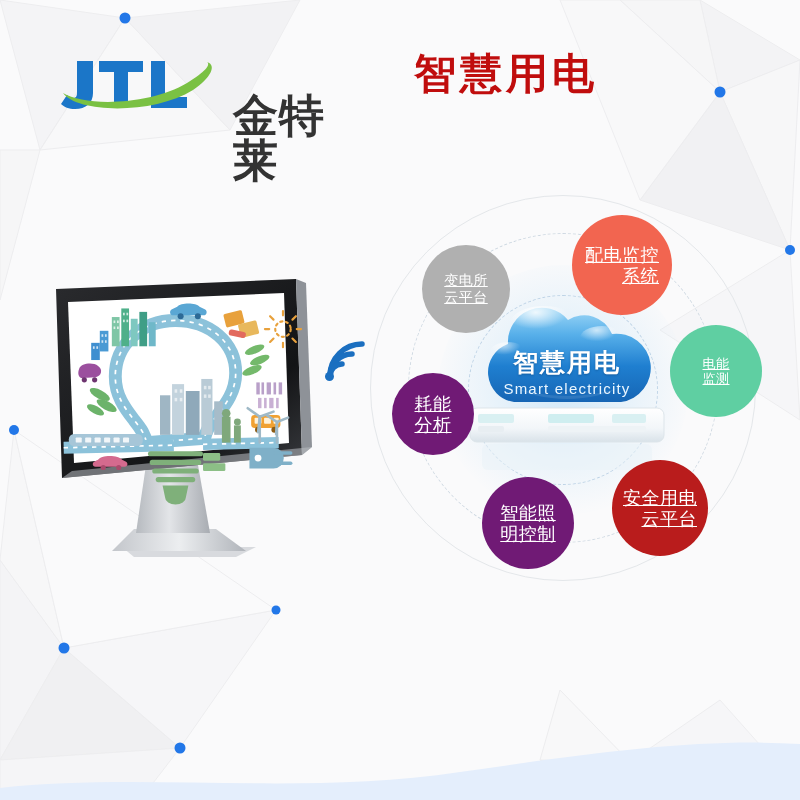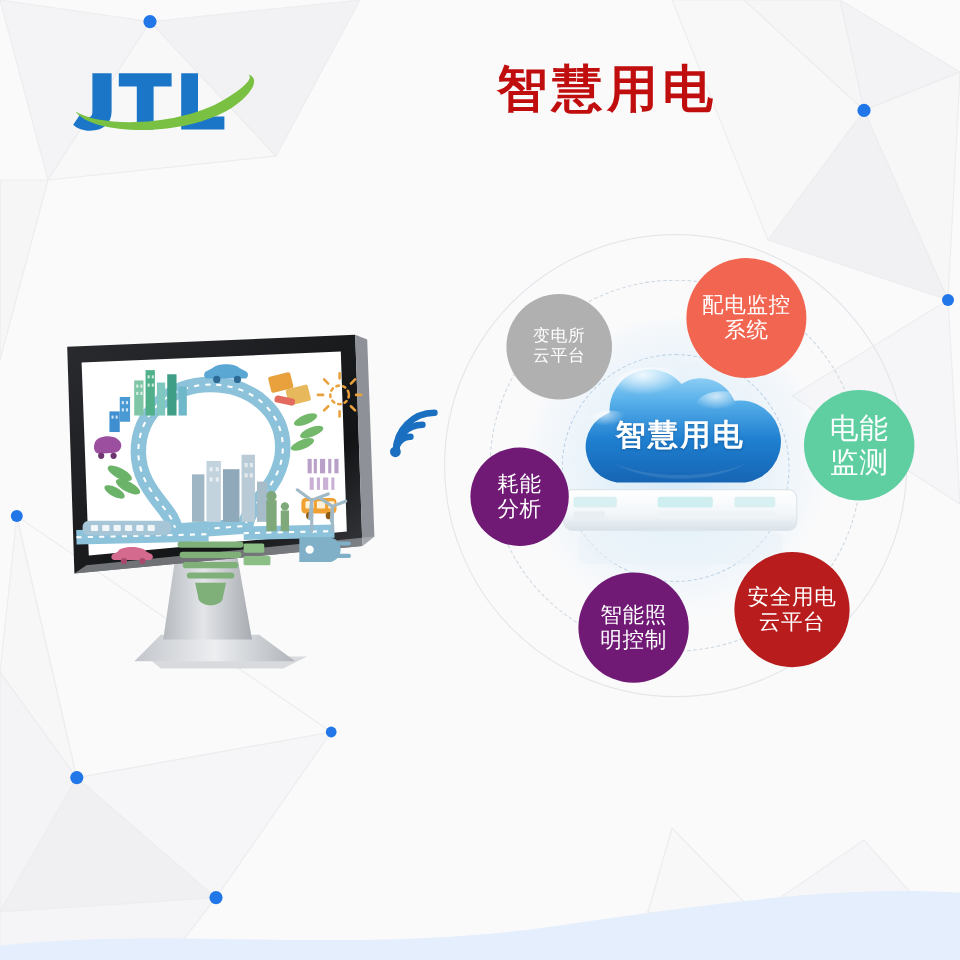--- a/index.html
+++ b/index.html
@@ -51,24 +51,25 @@
     border-radius:50%;border:1px dashed #bed3e6;box-sizing:border-box;
   }
   .glow{
     position:absolute;left:78px;top:80px;width:250px;height:250px;border-radius:50%;
     background:radial-gradient(circle at 50% 48%, rgba(168,214,246,.50) 0%, rgba(198,228,248,.30) 42%, rgba(230,242,251,.06) 70%, rgba(255,255,255,0) 80%);
   }
 
   .bubble{
     position:absolute;border-radius:50%;
     display:flex;align-items:center;justify-content:center;
-    text-align:center;color:#ffffff;line-height:1.18;
+    text-align:right;color:#ffffff;line-height:1.18;
     font-family:"DejaVu Sans","Liberation Sans",sans-serif;
     font-size:17px;letter-spacing:.5px;
     box-sizing:border-box;
+    text-decoration:underline;
   }
   .bubble span{display:block;}
 
   
   .cloud-unit{position:absolute;left:92px;top:105px;width:230px;height:200px;}
   .cloud-label{
     position:absolute;left:0;top:56px;width:230px;text-align:center;
     pointer-events:none;
   }
   .cloud-cn{
@@ -135,20 +136,21 @@
       <svg class="logo-svg" width="175" height="70" viewBox="0 0 175 70">
 
         <path d="M14,16 h24 v32 c0,10 -7,16 -18,16 c-6,0 -11,-2 -14,-5 l6,-9 c2,2 4,3 6,3 c3,0 4,-2 4,-5 V16 Z" fill="#1b76c8"></path>
 
         <path d="M44,16 h44 v11 h-15 v36 h-14 v-36 h-15 z" fill="#1b76c8"></path>
 
         <path d="M96,16 h14 v36 h22 v11 h-36 z" fill="#1b76c8"></path>
 
         <path d="M8,48 C30,62 96,60 132,38 C150,27 156,20 152,17 C162,20 156,33 138,45 C98,70 22,68 8,48 Z" fill="#7ac143"></path>
       </svg>
+      <div class="brand-cn">金特莱</div>
     </div>
     <div class="title-red">智慧用电</div>
   </div>
 
   <div class="monitor">
     <svg width="280" height="290" viewBox="0 0 280 290">
       <defs>
         <linearGradient id="standg" x1="0" y1="0" x2="1" y2="0">
           <stop offset="0%" stop-color="#b6babf"></stop>
           <stop offset="45%" stop-color="#e3e5e8"></stop>
@@ -402,37 +404,38 @@
           <ellipse cx="92" cy="34" rx="34" ry="18" fill="url(#shine)"></ellipse>
           <ellipse cx="150" cy="48" rx="22" ry="12" fill="url(#shine)" opacity=".8"></ellipse>
           <ellipse cx="56" cy="62" rx="18" ry="10" fill="url(#shine)" opacity=".7"></ellipse>
 
           <path d="M60,96 a70,26 0 0 0 110,0 a70,34 0 0 1 -110,0 Z" fill="#ffffff" opacity=".10"></path>
         </g>
       </svg>
 
       <div class="cloud-label">
         <div class="cloud-cn">智慧用电</div>
+        <div class="cloud-en">Smart electricity</div>
       </div>
     </div>
 
     <div id="bubbles">
         <div class="bubble" style="left: 62px; top: 60px; width: 88px; height: 88px; background: rgb(176, 176, 176); font-size: 14px;">
           <div>
             <span>变电所</span>
             <span>云平台</span>
           </div>
         </div>
         <div class="bubble" style="left: 212px; top: 30px; width: 100px; height: 100px; background: rgb(242, 101, 80); font-size: 18px;">
           <div>
             <span>配电监控</span>
             <span>系统</span>
           </div>
         </div>
-        <div class="bubble" style="left: 310px; top: 140px; width: 92px; height: 92px; background: rgb(95, 207, 162); font-size: 24px;">
+        <div class="bubble" style="left: 310px; top: 140px; width: 92px; height: 92px; background: rgb(95, 207, 162); font-size: 13px;">
           <div>
             <span>电能</span>
             <span>监测</span>
           </div>
         </div>
         <div class="bubble" style="left: 32px; top: 188px; width: 82px; height: 82px; background: #701a75; font-size: 18px;">
           <div>
             <span>耗能</span>
             <span>分析</span>
           </div>

